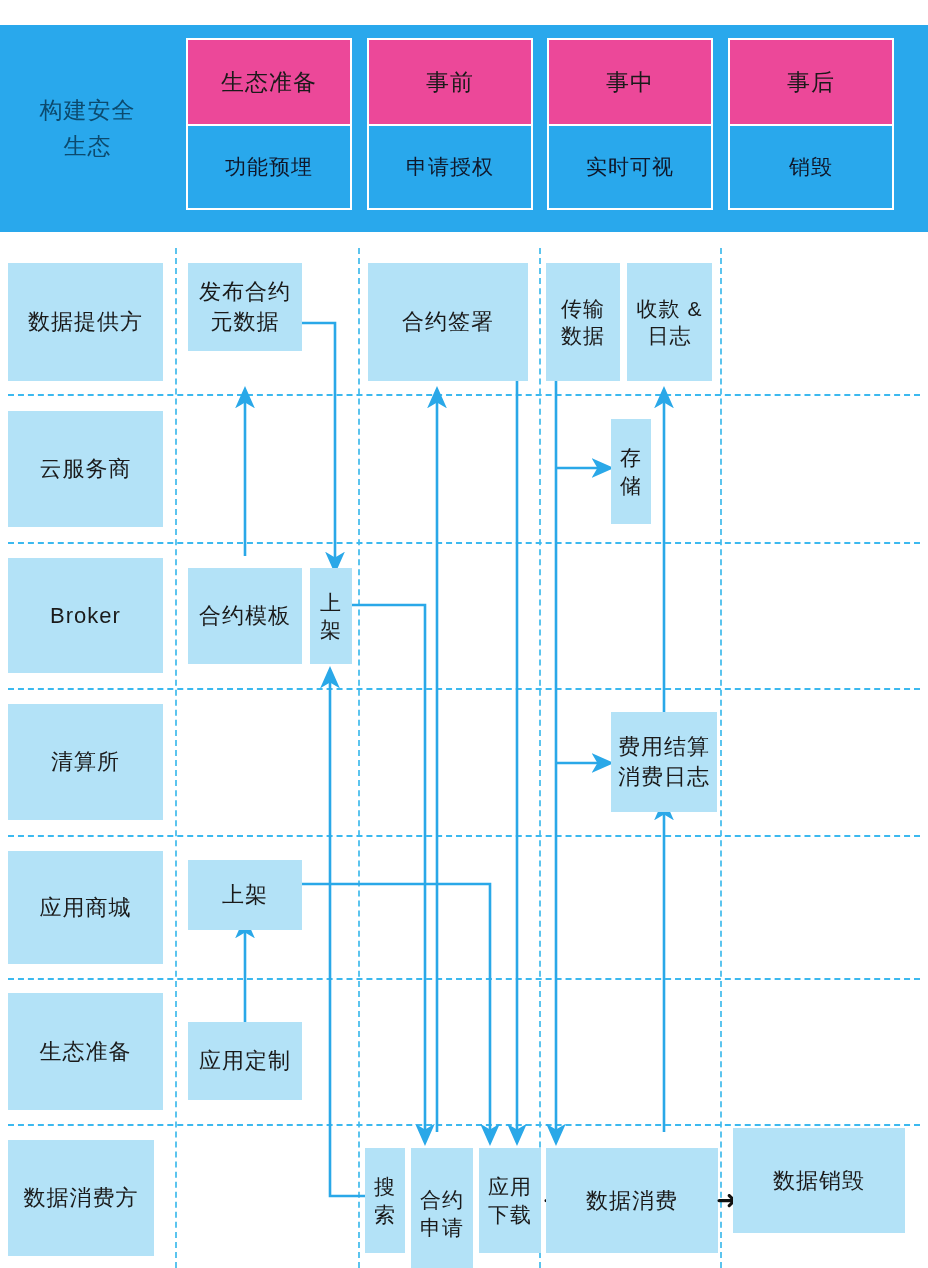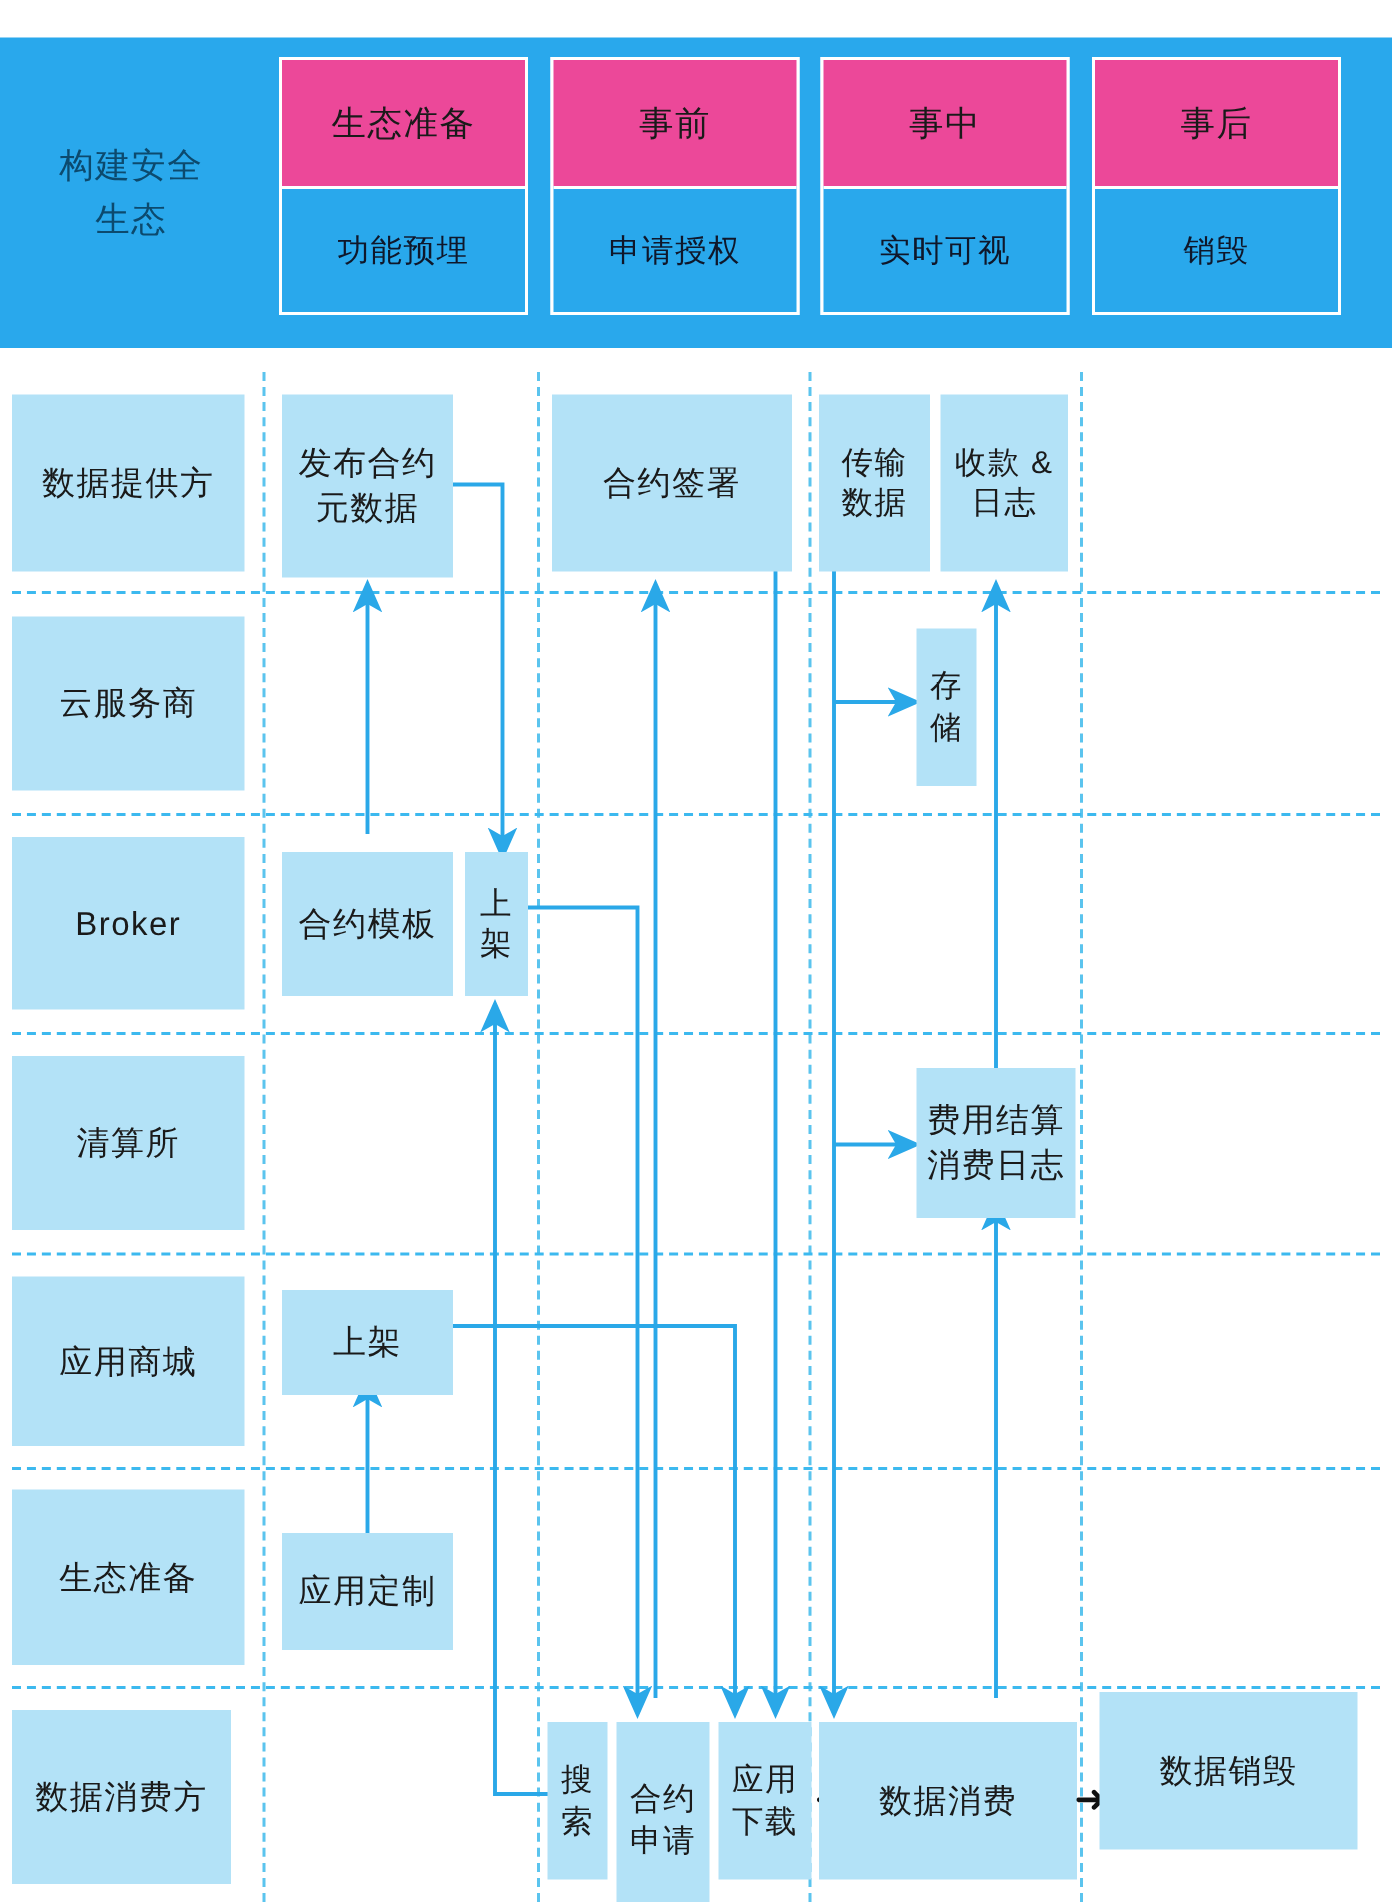--- a/index.html
+++ b/index.html
@@ -116,21 +116,21 @@
   </svg>
 
   <div class="box lane" style="left:8px;top:263px;width:155px;height:118px;">数据提供方</div>
   <div class="box lane" style="left:8px;top:411px;width:155px;height:116px;">云服务商</div>
   <div class="box lane" style="left:8px;top:558px;width:155px;height:115px;">Broker</div>
   <div class="box lane" style="left:8px;top:704px;width:155px;height:116px;">清算所</div>
   <div class="box lane" style="left:8px;top:851px;width:155px;height:113px;">应用商城</div>
   <div class="box lane" style="left:8px;top:993px;width:155px;height:117px;">生态准备</div>
   <div class="box lane" style="left:8px;top:1140px;width:146px;height:116px;">数据消费方</div>
 
-  <div class="box" style="left:188px;top:263px;width:114px;height:122px;align-items:center;">
+  <div class="box" style="left:188px;top:263px;width:114px;height:88px;align-items:center;">
     <div>
       <div>发布合约</div>
       <div>元数据</div>
     </div>
   </div>
   <div class="box" style="left:368px;top:263px;width:160px;height:118px;">合约签署</div>
   <div class="box narrow" style="left:546px;top:263px;width:74px;height:118px;">
     <div>
       <div>传输</div>
       <div>数据</div>

